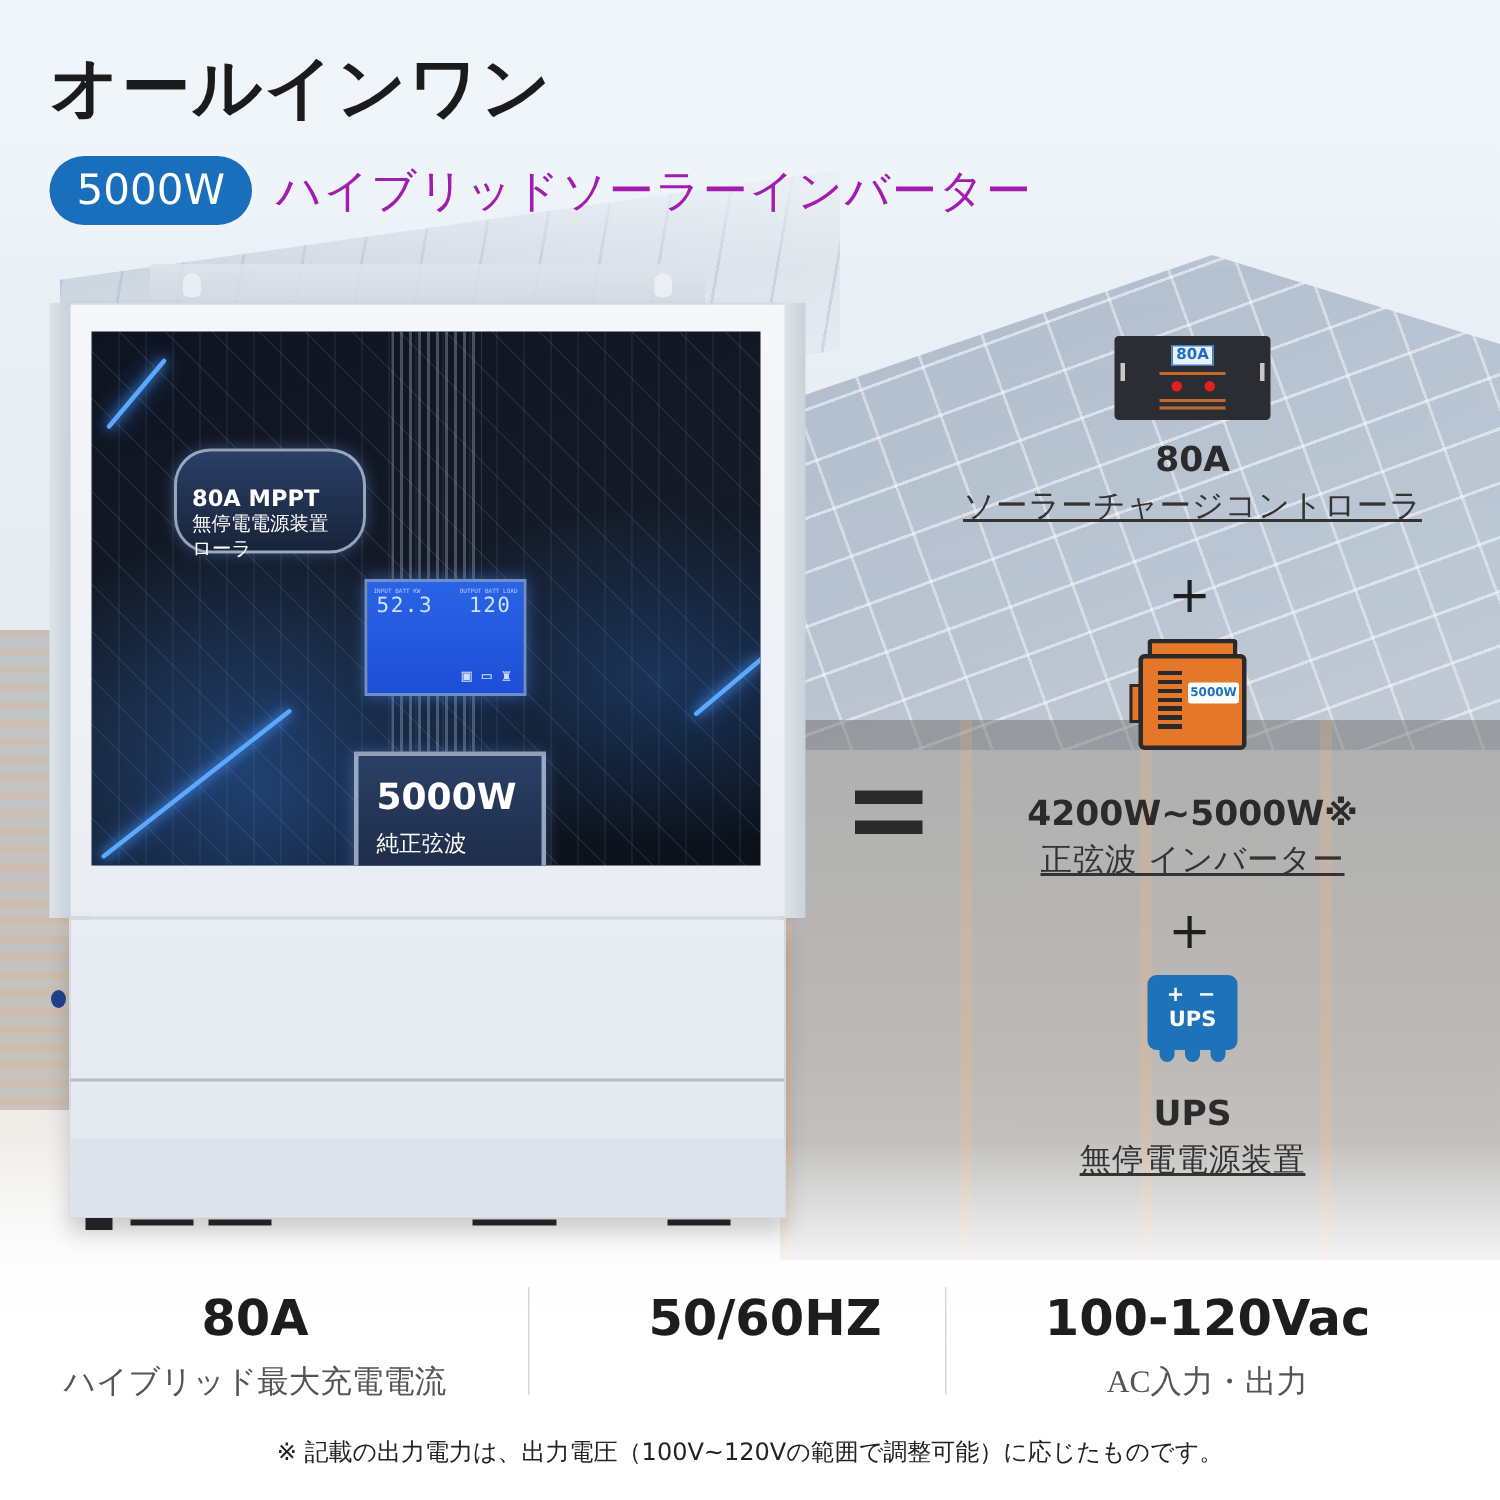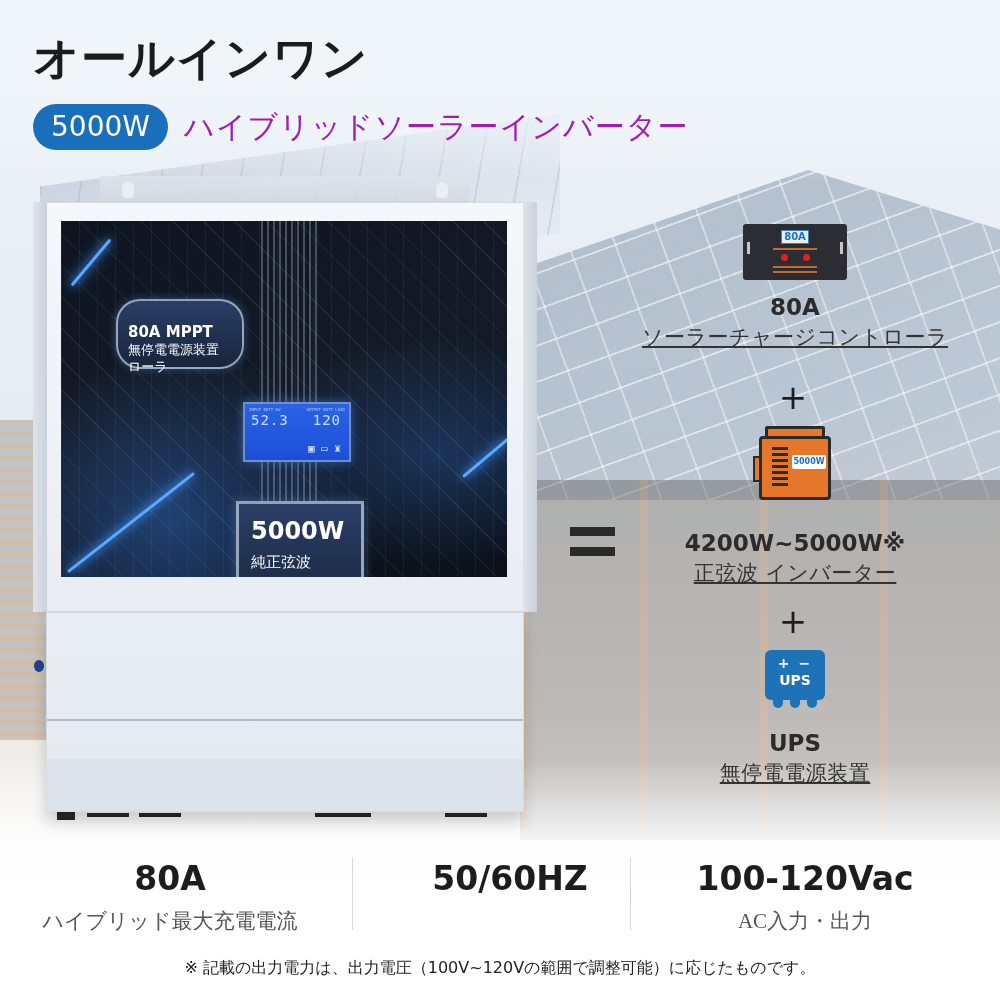--- a/index.html
+++ b/index.html
@@ -115,26 +115,25 @@
     box-shadow: 0 0 10px rgba(120,170,255,0.35);
   }
   .callout-mppt { left: 55px; top: 78px; width: 128px; height: 70px; padding: 22px 10px; border-radius: 24px; }
   .callout-mppt .h { font-weight: bold; font-size: 15px; line-height: 18px; }
   .callout-mppt .s { font-size: 13px; line-height: 17px; }
   .callout-inv { left: 175px; top: 280px; width: 128px; height: 118px; padding: 12px 12px; border-width: 3px; }
   .callout-inv .h { font-weight: bold; font-size: 24px; line-height: 30px; }
   .callout-inv .s { font-size: 15px; line-height: 20px; margin-top: 6px; }
 
   .lcd {
-    position: absolute; left: 182px; top: 165px; width: 108px; height: 60px;
+    position: absolute; left: 182px; top: 165px; width: 108px; height: 78px;
     background: linear-gradient(180deg, #2a63e6, #1d4fd6);
     border: 2px solid #6f8fc8; color: #cfe0ff;
     box-shadow: 0 0 10px rgba(80,140,255,0.5);
     font-family: "DejaVu Sans Mono", monospace;
-    margin-top: 16px;
   }
   .lcd .lbl { position: absolute; top: 3px; font-size: 4px; opacity: 0.8; }
   .lcd .val { position: absolute; top: 8px; font-size: 14px; letter-spacing: 1px; }
   .lcd .icons { position: absolute; bottom: 5px; right: 8px; font-size: 11px; }
 
   .device-lower {
     position: absolute; left: 6px; top: 442px; width: 478px; height: 200px;
     background: linear-gradient(180deg, #e7edf3, #e3e9ef);
     border: 1px solid #d4dbe3;
     box-shadow: 0 10px 14px rgba(0,0,0,0.18);

